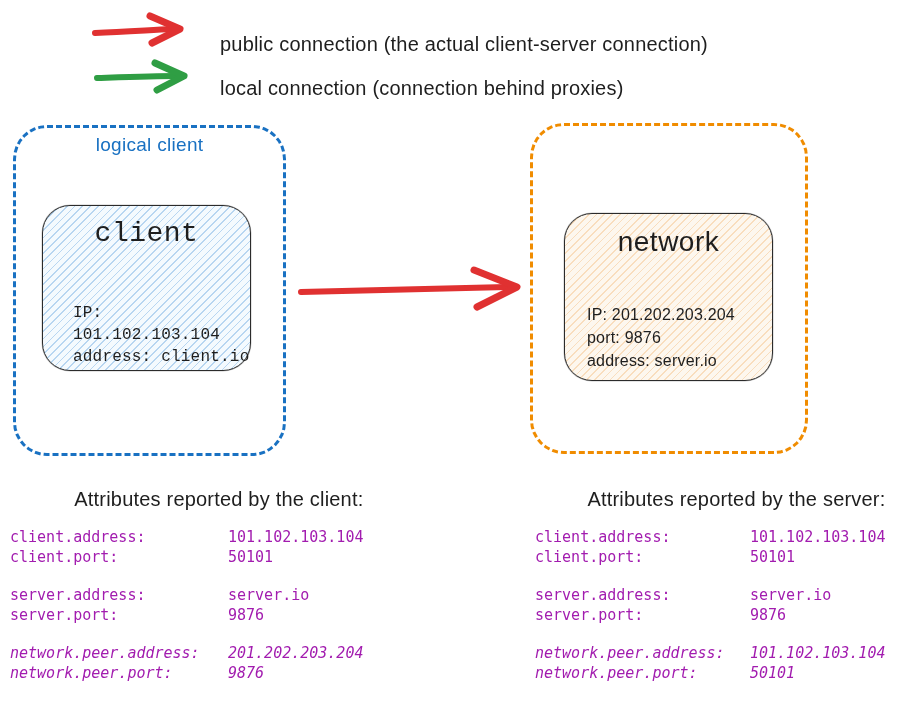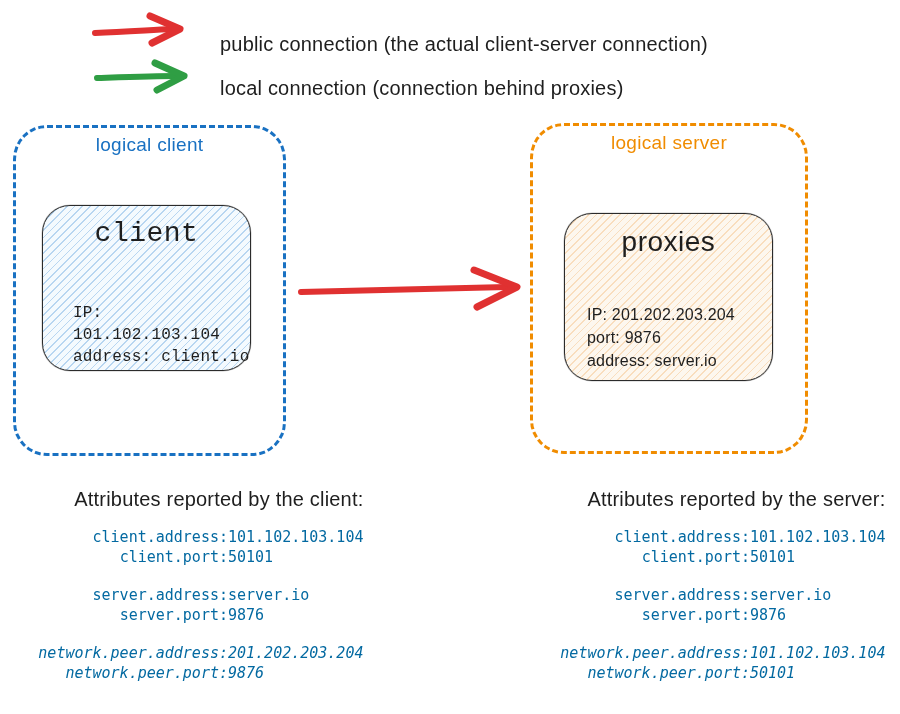--- a/index.html
+++ b/index.html
@@ -65,21 +65,21 @@
   
   .attrs{position:absolute;top:486px;}
   .attrs--client{left:10px;}
   .attrs--server{left:535px;}
   .attrs-title{
     font-size:20px;letter-spacing:.2px;color:#1e1e1e;
     height:26px;line-height:26px;margin-bottom:16px;white-space:nowrap;text-align:right;
   }
   .attrs-body{
     font-family:"DejaVu Sans Mono", monospace;
-    font-size:15px;line-height:19.5px;color:#0369a1;text-align:right;
+    font-size:15px;line-height:19.5px;color:#a21caf;
   }
   .attr-group{margin-bottom:19px;}
   .attr-group:last-child{margin-bottom:0;font-style:italic;}
   .attr-row{display:flex;white-space:pre;}
   .attr-key{display:inline-block;width:218px;}
   .attrs--server .attr-key{width:215px;}
 </style>
 </head>
 <body>
 
@@ -102,23 +102,22 @@
     <div class="node node--client">
       <div class="node-title">client</div>
       <div class="node-info">
         <div>IP: 101.102.103.104</div>
         <div>address: client.io</div>
       </div>
     </div>
   </div>
 
   <div class="group group--server">
-    <div class="group-label">logical server</div>
     <div class="node node--server">
-      <div class="node-title">proxies</div>
+      <div class="node-title">network</div>
       <div class="node-info">
         <div>IP: 201.202.203.204</div>
         <div>port: 9876</div>
         <div>address: server.io</div>
       </div>
     </div>
   </div>
 
   <svg class="main-arrow" width="234" height="54" viewBox="0 0 234 54">
     <path d="M8,29 C80,27 150,25 214,24" fill="none" stroke-width="6" stroke-linecap="round" stroke="#e03131"></path>

